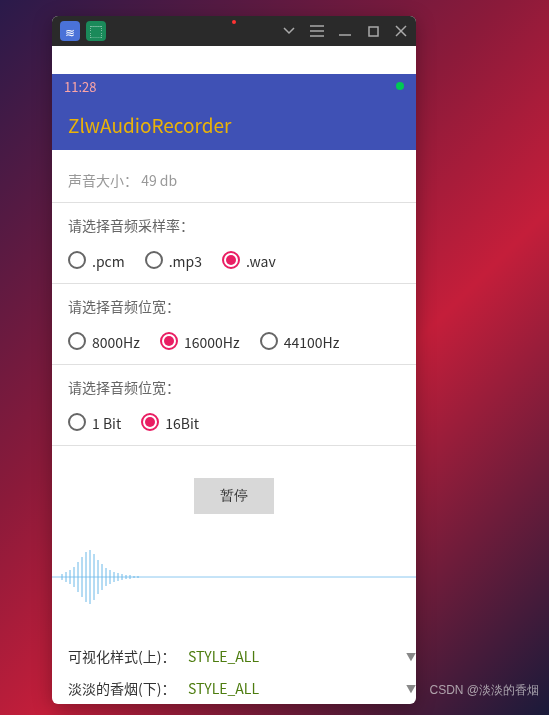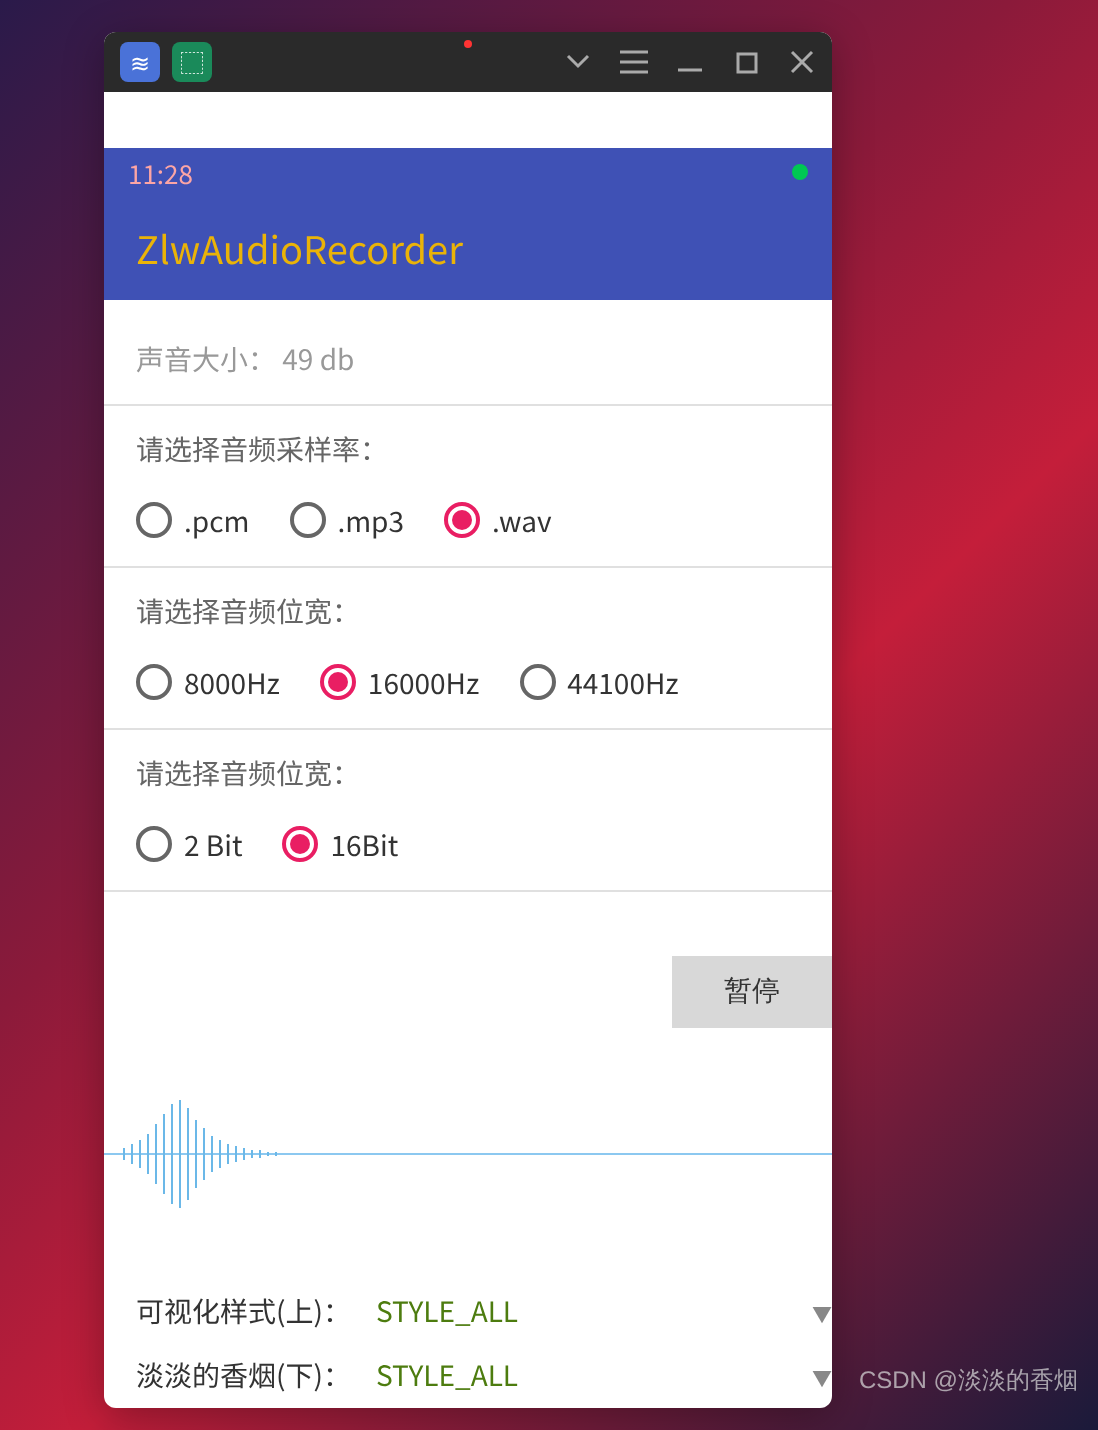--- a/index.html
+++ b/index.html
@@ -130,21 +130,21 @@
       background: #e91e63;
       border-radius: 50%;
     }
     .radio-label {
       font-size: 14px;
       color: #333;
     }
     .buttons {
       display: flex;
       flex-direction: column;
-      align-items: flex-end;
+      align-items: center;
       gap: 12px;
       padding: 28px 0 16px 0;
     }
     .btn {
       width: 80px;
       height: 36px;
       background: #d8d8d8;
       border: none;
       font-size: 14px;
       color: #333;
@@ -276,21 +276,21 @@
         </div>
       </div>
     <div class="divider"></div>
 
     <div class="row">
       <span>请选择音频位宽：</span>
     </div>
     <div class="radio-group" id="bitwidth-group">
         <div class="radio">
           <span class="radio-circle"></span>
-          <span class="radio-label">2 Bit</span>
+          <span class="radio-label">1 Bit</span>
         </div>
         <div class="radio selected">
           <span class="radio-circle"></span>
           <span class="radio-label">16Bit</span>
         </div>
       </div>
     <div class="divider"></div>
 
     <div class="buttons">
       <button class="btn">暂停</button>

